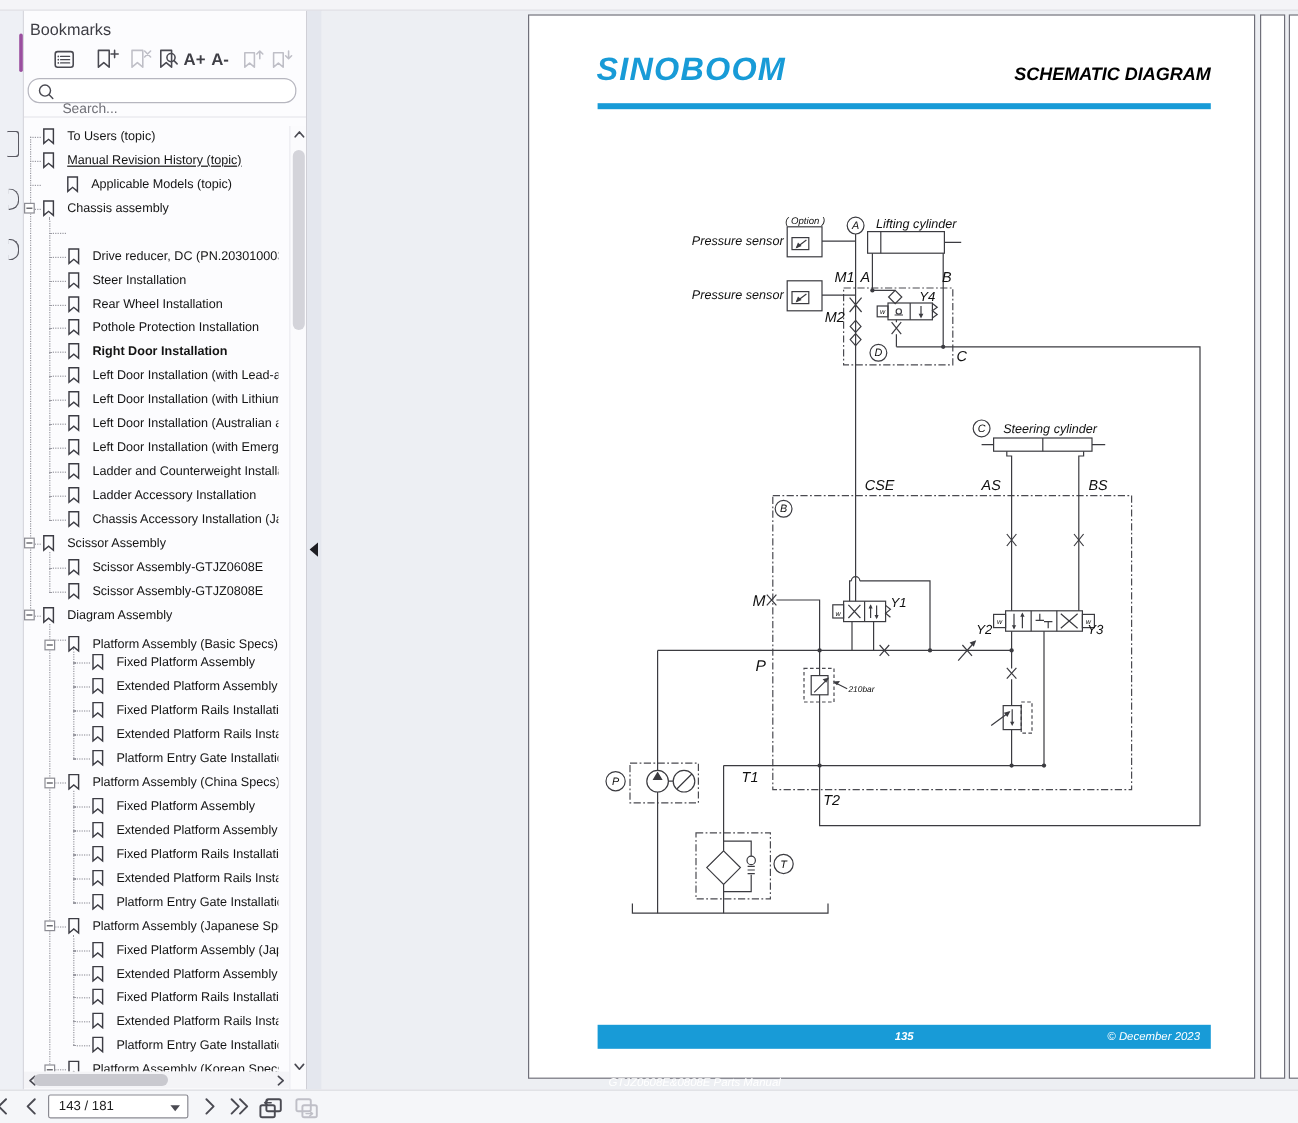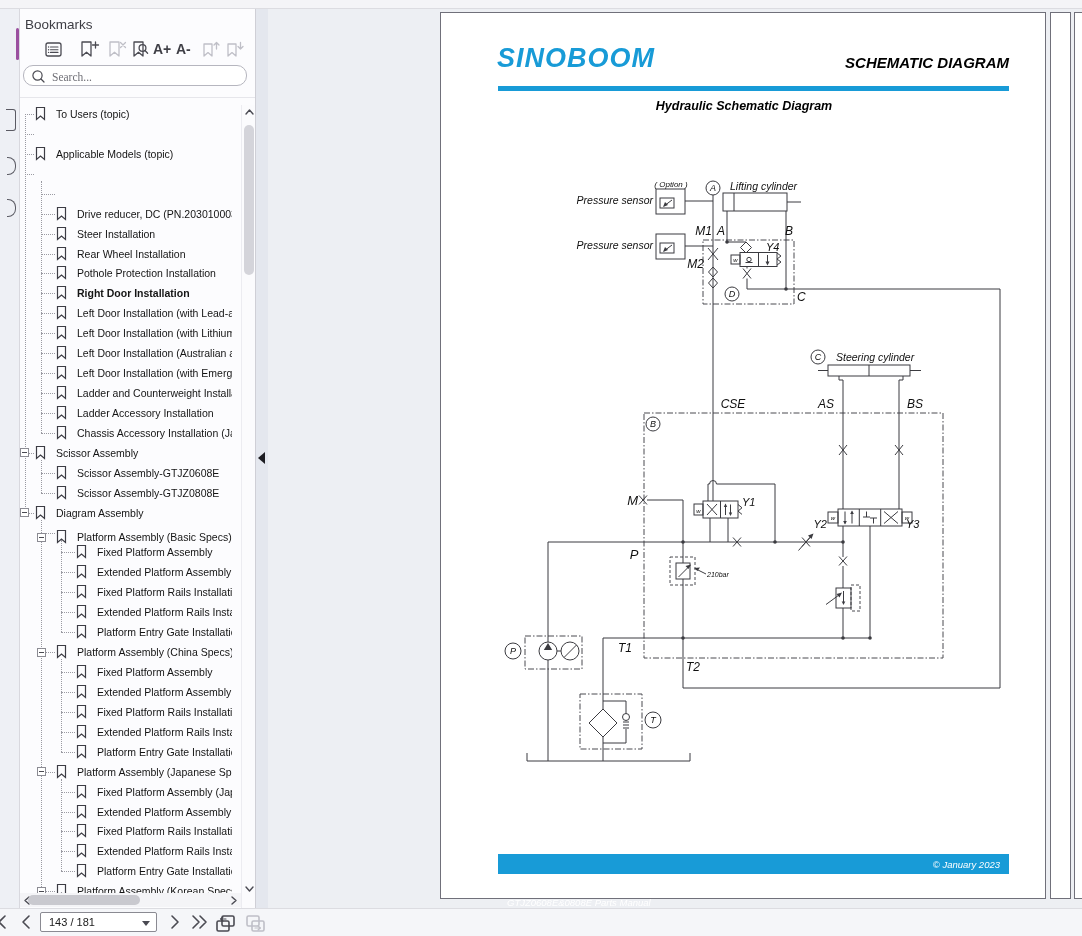--- a/index.html
+++ b/index.html
@@ -10,21 +10,21 @@
   #topstrip{left:0;top:0;width:1082px;height:9px;background:#f4f4f7;border-bottom:1px solid #dcdce1;box-sizing:border-box;}
   #rail{left:0;top:9px;width:20px;height:899px;background:#eef0f5;border-right:1px solid #d8d8de;box-sizing:border-box;}
   .rail-frag{position:absolute;border:1.6px solid #5a5a63;border-left:none;background:transparent;}
   #rail-active{position:absolute;left:16px;top:19px;width:3px;height:32px;border-radius:2px;}
 
   
   #panel{left:20px;top:9px;width:236px;height:899px;background:#fcfcfe;border-right:1px solid #cfcfd6;box-sizing:border-box;overflow:hidden;}
   #panel-title{left:5px;top:8px;font-size:13.5px;color:#3d3d44;text-align:center;}
   .tool{position:absolute;top:30px;width:22px;height:22px;cursor:pointer;}
   #search{left:3px;top:56px;width:224px;height:21px;border:1px solid #b6b6bf;border-radius:10px;background:#fff;box-sizing:border-box;}
-  #search input{position:absolute;left:26px;top:1px;width:190px;height:17px;border:none;outline:none;font-size:11.5px;color:#333;background:transparent;font-family:Liberation Serif, serif;}
+  #search input{position:absolute;left:26px;top:15px;width:190px;height:17px;border:none;outline:none;font-size:11.5px;color:#333;background:transparent;font-family:Liberation Sans, sans-serif;}
   #search input::placeholder{color:#6f6f76;}
   #panel-divider{left:0;top:88px;width:236px;height:1px;background:#e6e6eb;}
 
   #bm-tree{left:0;top:0;width:212px;height:884px;overflow:hidden;position:absolute;}
   .bm-row{position:absolute;left:0;width:212px;height:20px;line-height:20px;white-space:nowrap;cursor:pointer;}
   .bm-label{position:absolute;top:0;font-size:10.5px;color:#141414;}
   .bm-flag{position:absolute;top:2px;}
   .bm-exp{position:absolute;width:9px;height:9px;background:#fff;border:1px solid #8b8b93;box-sizing:border-box;}
   .bm-exp::after{content:"";position:absolute;left:1px;top:3px;width:5px;height:1px;background:#4a4a52;}
   .dot-h{position:absolute;height:0;border-top:1px dotted #9a9aa2;}
@@ -152,28 +152,41 @@
         <div class="dot-v" style="left: 41px; top: 650.11px; height: 92.65px;"></div>
         <div class="dot-v" style="left: 41px; top: 769.69px; height: 92.65px;"></div>
         <div class="dot-h" style="left: 4.5px; top: 105px; width: 9.5px;"></div>
         <div class="bm-row" style="top: 95px;">
           <svg class="bm-flag" style="left:14px" width="13" height="15" viewBox="0 0 13 15">
             <path d="M2.5,1.5 h8 v12 l-4,-3.4 l-4,3.4 z" fill="none" stroke="#3c3c44" stroke-width="1.2"></path>
           </svg>
           <span class="bm-label" style="left:36px;">To Users (topic)</span>
         </div>
         <div class="dot-h" style="left: 4.5px; top: 124.93px; width: 9.5px;"></div>
+        <div class="bm-row" style="top: 114.93px;">
+          <svg class="bm-flag" style="left:14px" width="13" height="15" viewBox="0 0 13 15">
+            <path d="M2.5,1.5 h8 v12 l-4,-3.4 l-4,3.4 z" fill="none" stroke="#3c3c44" stroke-width="1.2"></path>
+          </svg>
+          <span class="bm-label" style="left:36px;text-decoration:underline;">Manual Revision History (topic)</span>
+        </div>
         <div class="dot-h" style="left: 4.5px; top: 144.86px; width: 9.5px;"></div>
-        <div class="bm-row" style="top: 134.86px;">
+        <div class="bm-row" style="top: 134.86px; margin-left: 20px;">
           <svg class="bm-flag" style="left:14px" width="13" height="15" viewBox="0 0 13 15">
             <path d="M2.5,1.5 h8 v12 l-4,-3.4 l-4,3.4 z" fill="none" stroke="#3c3c44" stroke-width="1.2"></path>
           </svg>
           <span class="bm-label" style="left:36px;">Applicable Models (topic)</span>
         </div>
         <div class="dot-h" style="left: 4.5px; top: 164.79px; width: 9.5px;"></div>
+        <div class="bm-row" style="top: 154.79px;">
+          <div class="bm-exp" style="left:0px;top:5.5px"></div>
+          <svg class="bm-flag" style="left:14px" width="13" height="15" viewBox="0 0 13 15">
+            <path d="M2.5,1.5 h8 v12 l-4,-3.4 l-4,3.4 z" fill="none" stroke="#3c3c44" stroke-width="1.2"></path>
+          </svg>
+          <span class="bm-label" style="left:36px;">Chassis assembly</span>
+        </div>
         <div class="dot-h" style="left: 21px; top: 184.72px; width: 14px;"></div>
         <div class="dot-h" style="left: 21px; top: 204.65px; width: 14px;"></div>
         <div class="bm-row" style="top: 194.65px;">
           <svg class="bm-flag" style="left:35px" width="13" height="15" viewBox="0 0 13 15">
             <path d="M2.5,1.5 h8 v12 l-4,-3.4 l-4,3.4 z" fill="none" stroke="#3c3c44" stroke-width="1.2"></path>
           </svg>
           <span class="bm-label" style="left:57px;">Drive reducer, DC (PN.203010003011)</span>
         </div>
         <div class="dot-h" style="left: 21px; top: 224.58px; width: 14px;"></div>
         <div class="bm-row" style="top: 214.58px;">
@@ -447,21 +460,20 @@
   </div>
 
   <div id="main" class="abs">
     <div id="page2" class="page"></div>
     <div id="page3" class="page"></div>
 
     <div id="page1" class="page">
       <div id="logo" class="abs" style="color: rgb(24, 155, 215);">SINOBOOM</div>
       <div id="section-title" class="abs">SCHEMATIC DIAGRAM</div>
       <div id="bluerule" class="abs" style="background: rgb(24, 155, 215);"></div>
-      <div id="doc-title" class="abs">Hydraulic Schematic Diagram</div>
 
       <svg id="schem" viewBox="490 160 520 640">
         <g>
           <rect class="dd" x="703" y="239" width="91" height="64"></rect>
           <rect class="dd" x="644" y="412" width="299" height="245"></rect>
           <rect class="dd" x="525" y="635" width="57" height="33"></rect>
           <rect class="dd" x="580" y="693" width="62" height="55"></rect>
           <rect class="ds" x="670" y="556" width="25" height="28"></rect>
           <rect class="ds" x="851" y="584" width="9" height="26"></rect>
         </g>
@@ -599,21 +611,22 @@
           <text x="907" y="519" font-size="6" text-anchor="middle">w</text>
           <text x="618" y="651" font-size="12">T1</text>
           <text x="686" y="670" font-size="12">T2</text>
           <text x="513" y="653" font-size="9" text-anchor="middle">P</text>
           <text x="653" y="722" font-size="9" text-anchor="middle">T</text>
         </g>
       </svg>
 
       <div id="footerbar" class="abs" style="background: rgb(24, 155, 215);">
         <span class="f-left">GTJZ0608E&amp;0808E Parts Manual</span>
-        <span class="f-right">© January 2023</span>
+        <span class="f-center">135</span>
+        <span class="f-right">© December 2023</span>
       </div>
     </div>
   </div>
 
   <div id="bottombar" class="abs">
     <svg class="bb-btn" style="left:-7px">
         <path d="M12,3 L6,9 L12,15" class="stroke-ic"></path>
       </svg>
     <svg class="bb-btn" style="left:18px">
         <path d="M11,3 L5,9 L11,15" class="stroke-ic"></path>

